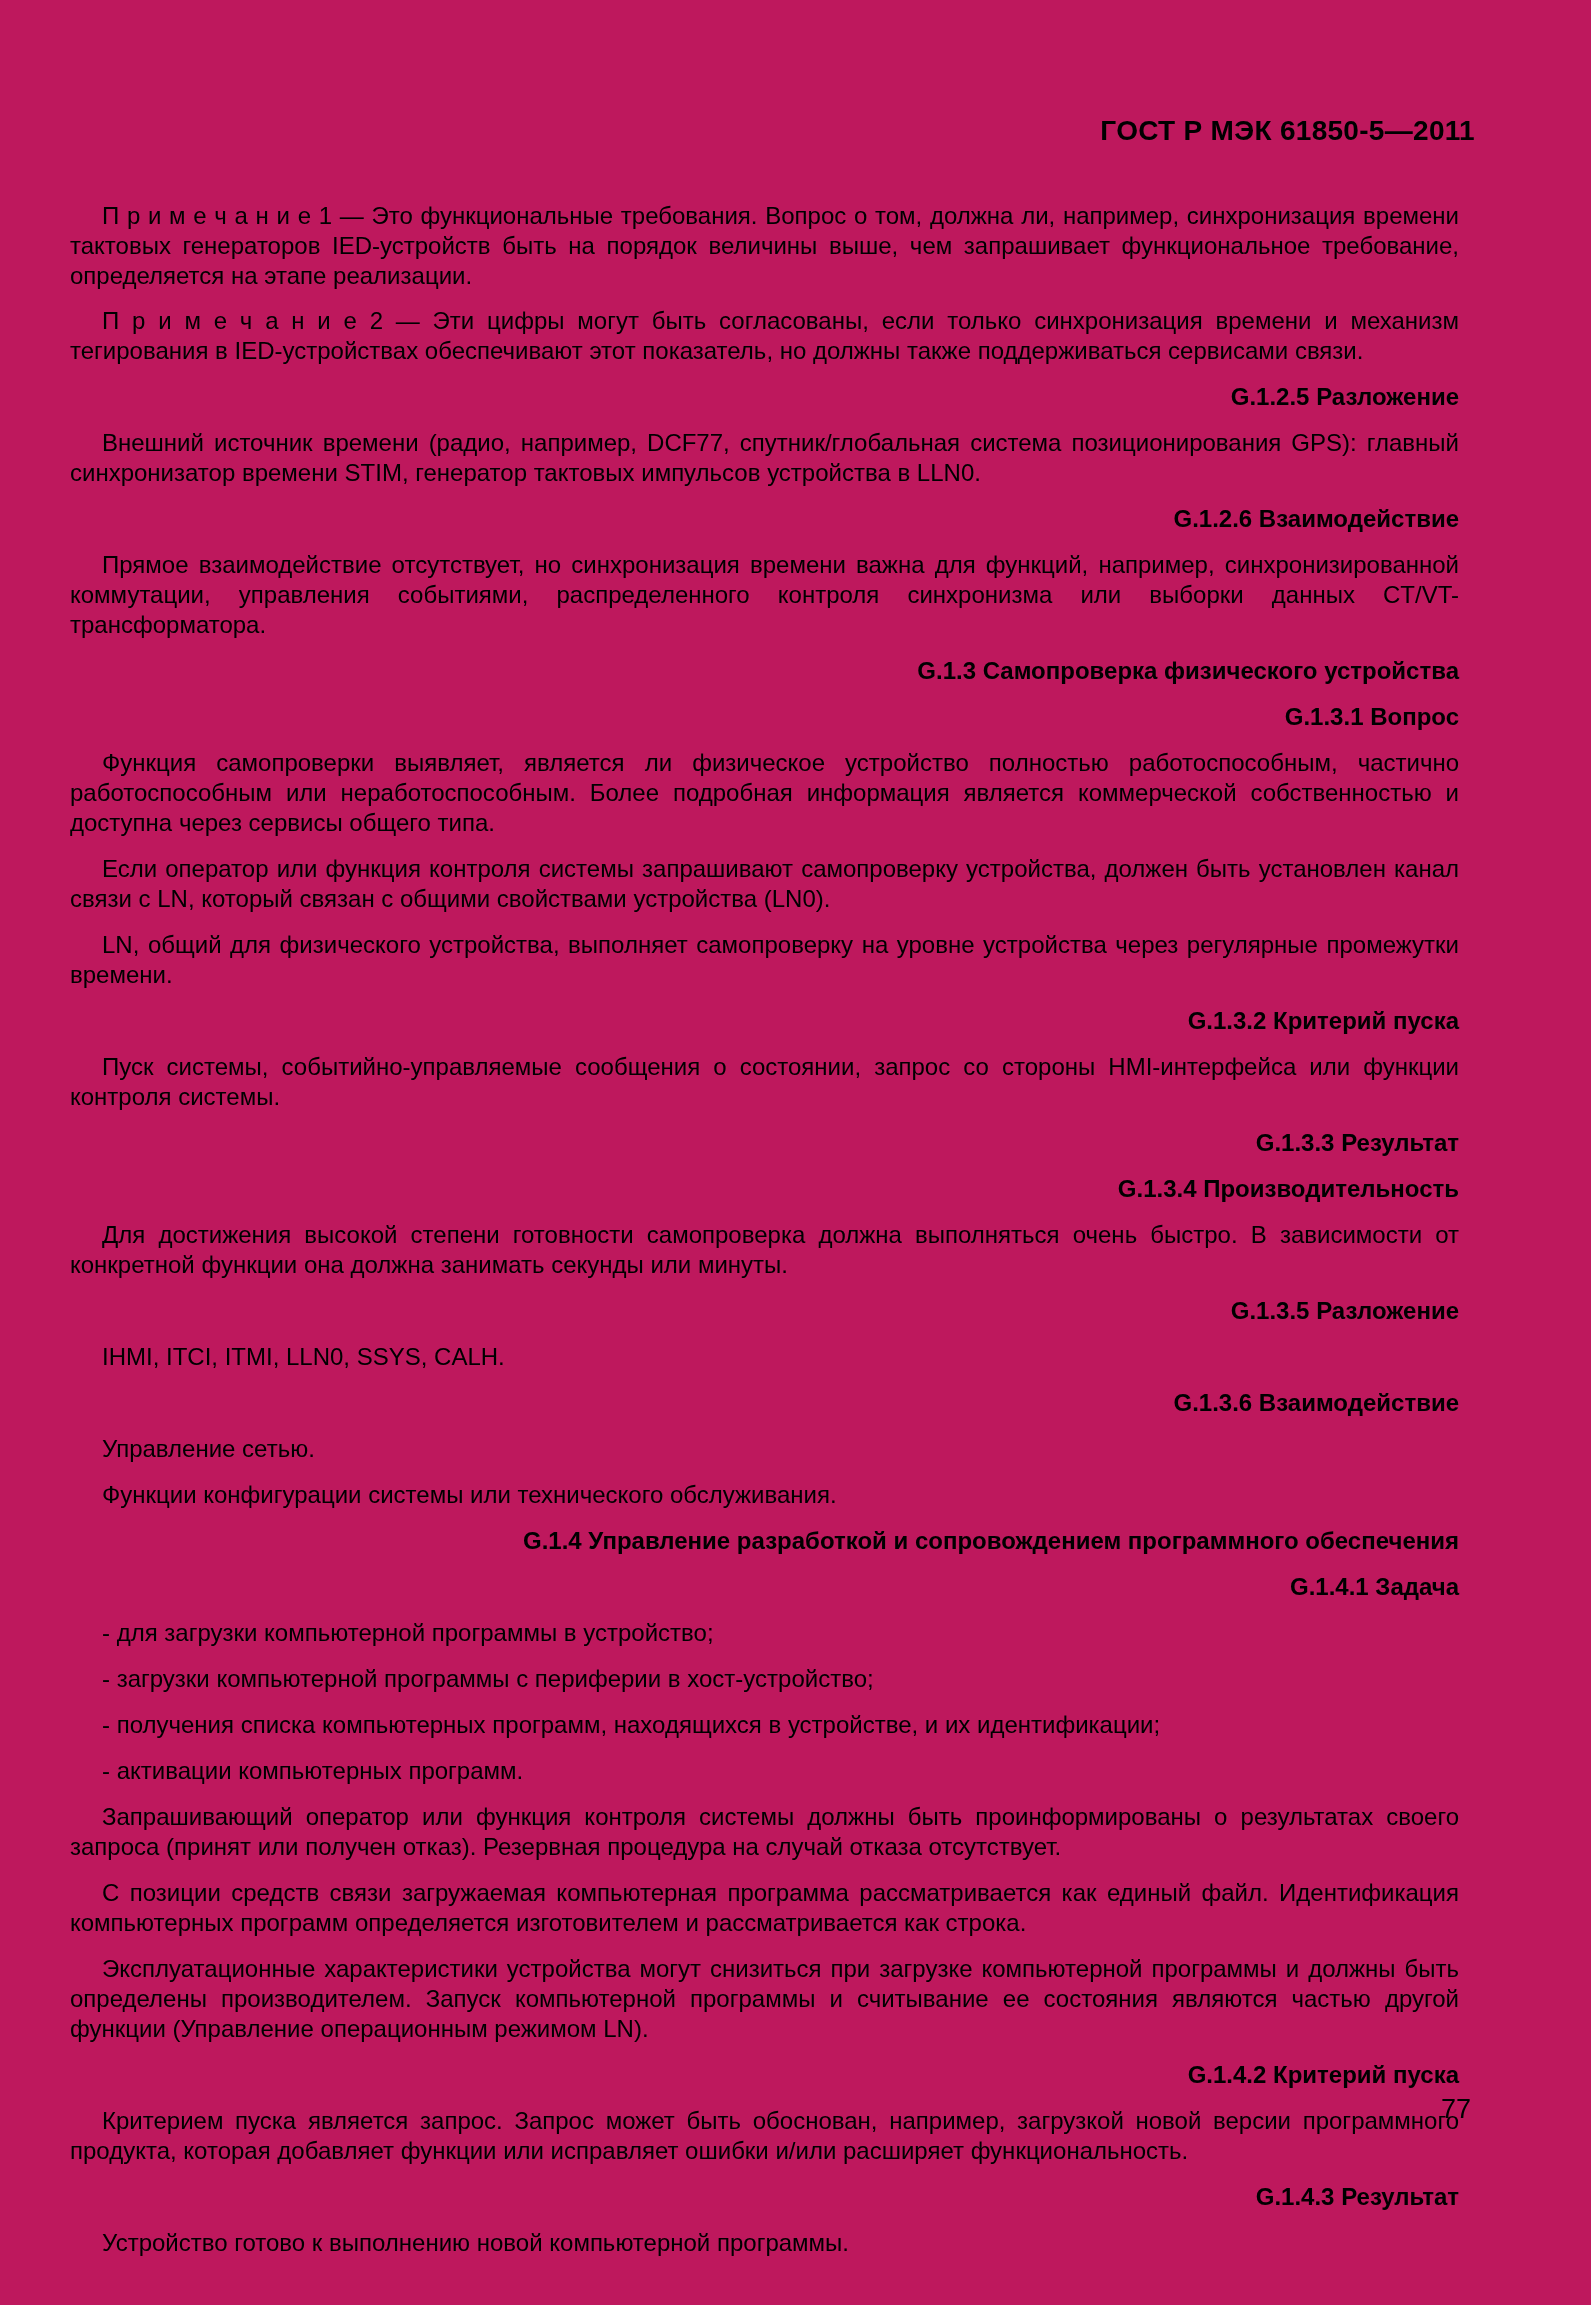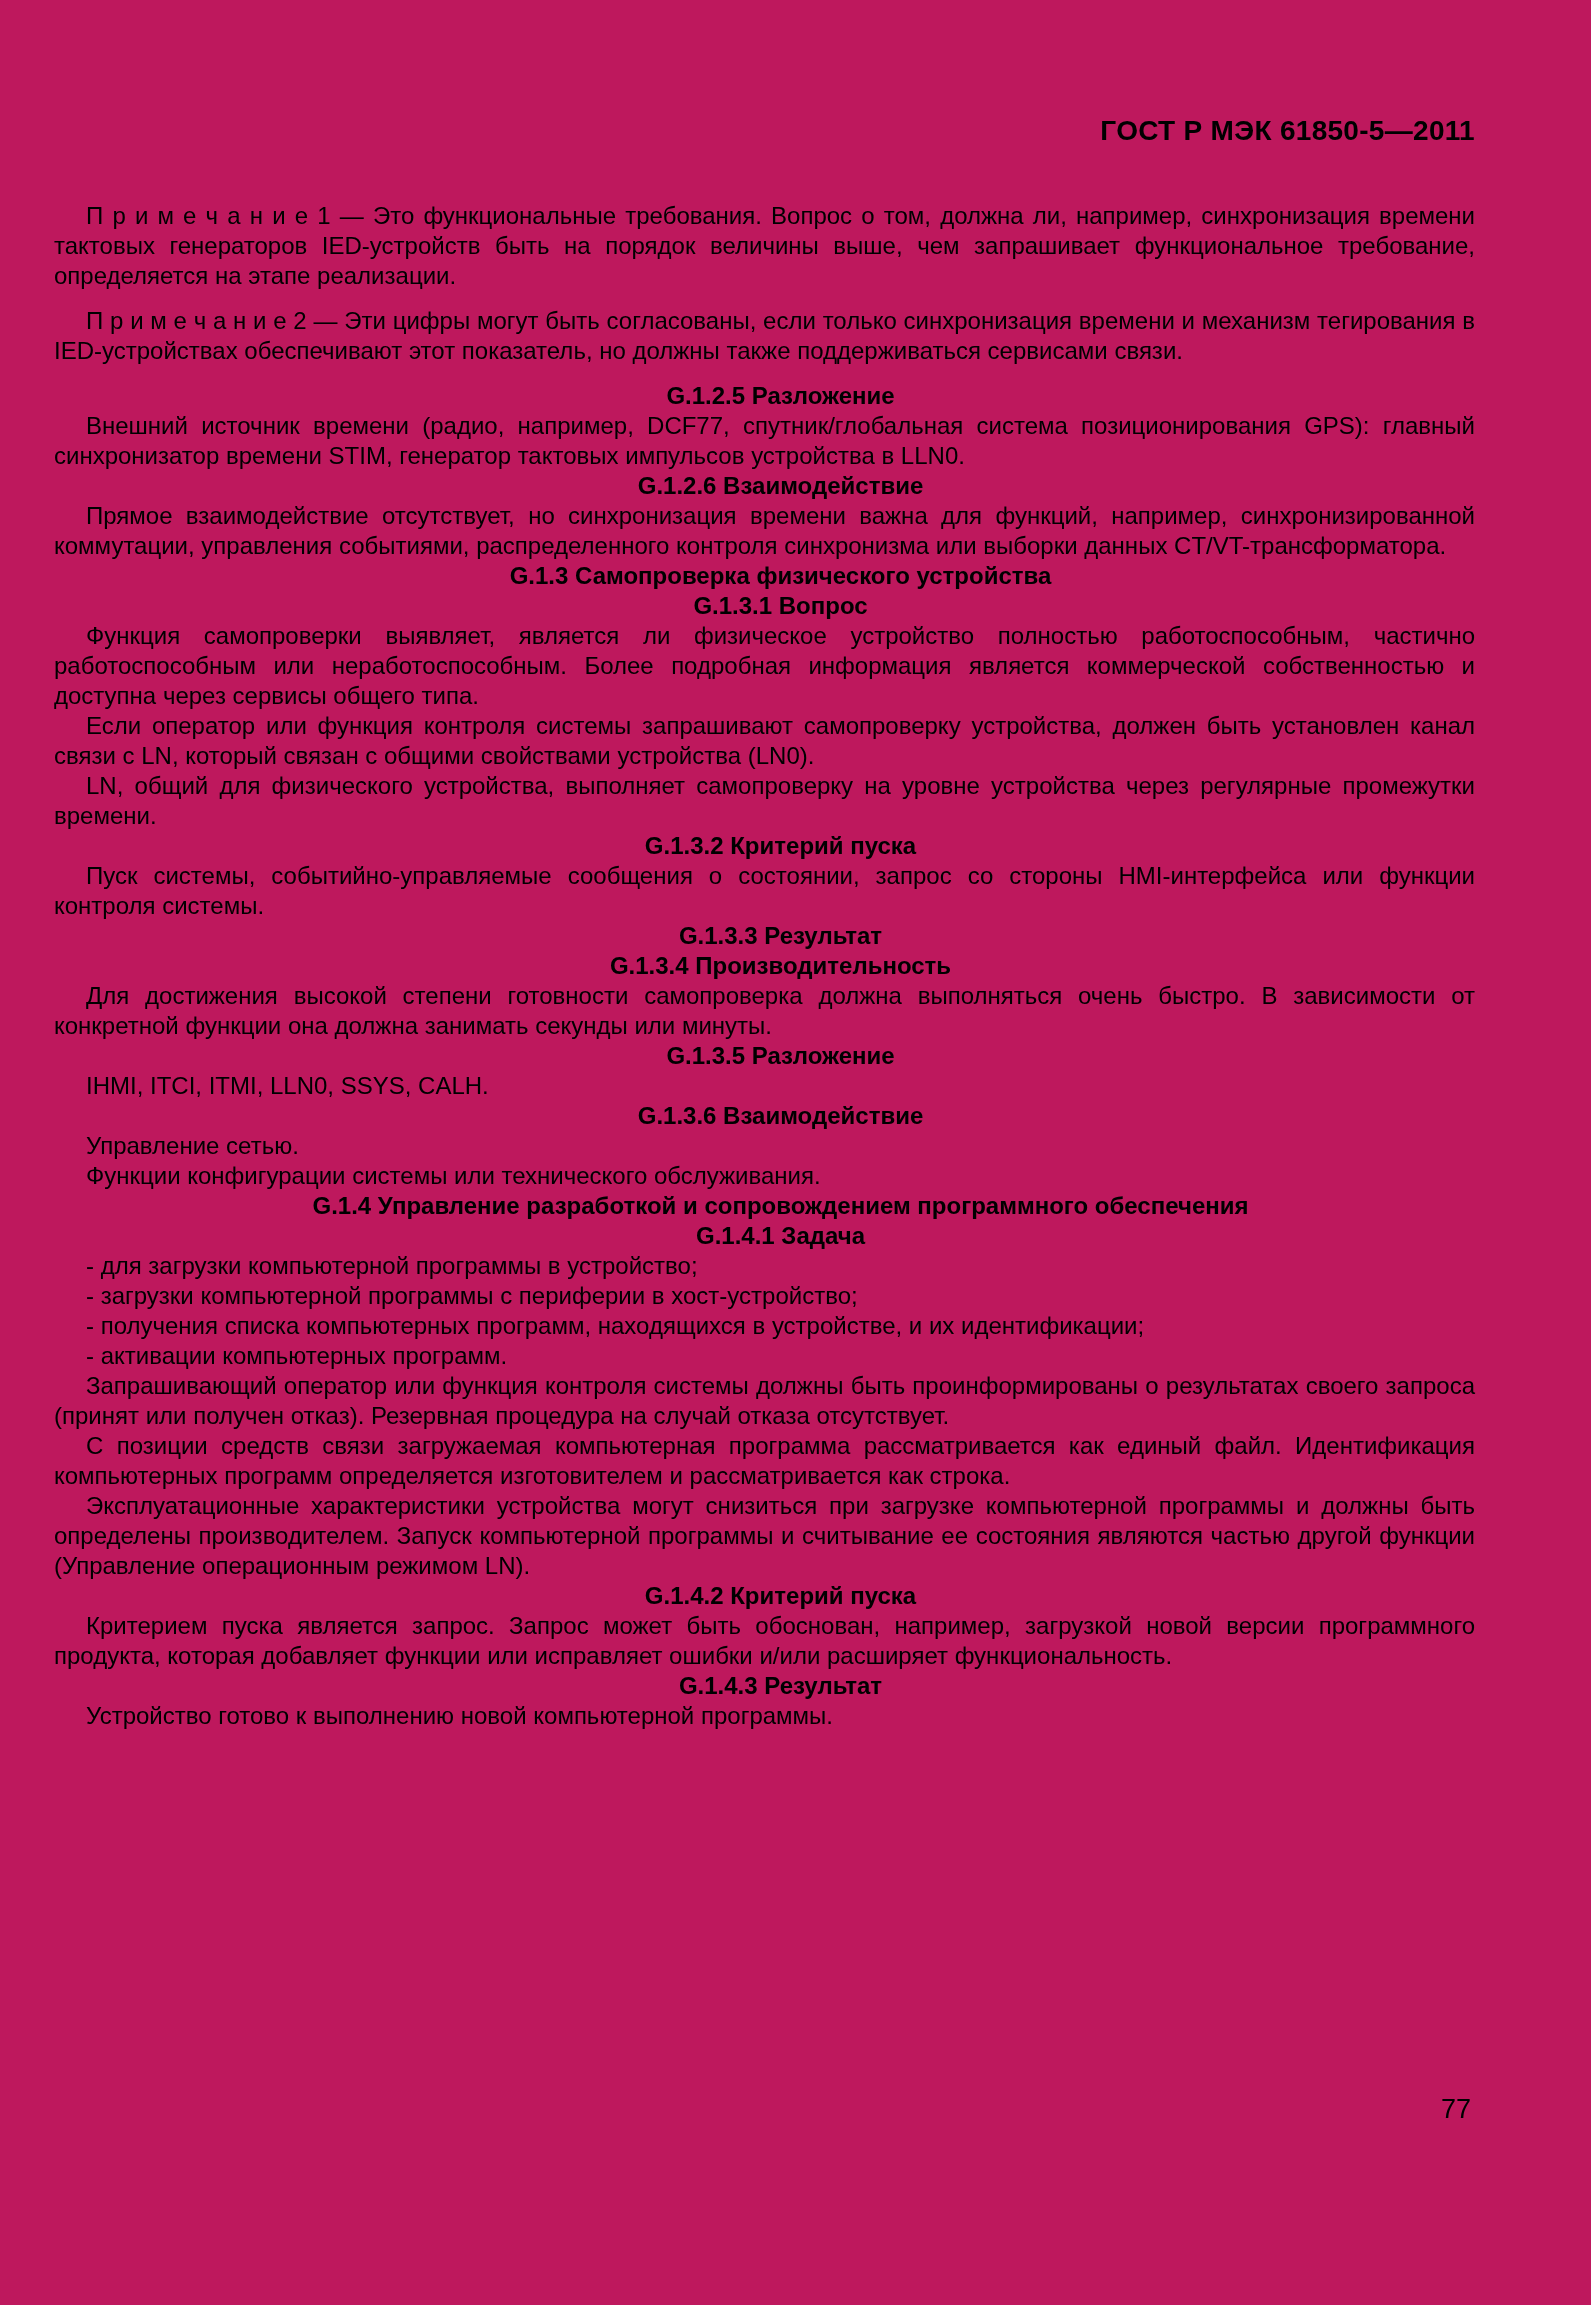--- a/index.html
+++ b/index.html
@@ -25,30 +25,30 @@
     letter-spacing: 0.3px;
     white-space: nowrap;
   }
   .content {
     position: absolute;
     top: 201px;
     left: 54px;
     width: 1421px;
   }
   .content p {
-    margin: 0;
+    margin: 16px;
     font-size: 24px;
     line-height: 30px;
     text-align: justify;
     text-indent: 32px;
     hyphens: auto;
   }
   .content p.heading {
     font-weight: bold;
-    text-align: center;
+    text-align: right;
   }
   .content p.note {
     margin-top: 15px;
     margin-bottom: 15px;
   }
   .content p.note:first-child {
     margin-top: 0;
   }
   .page-number {
     position: absolute;

